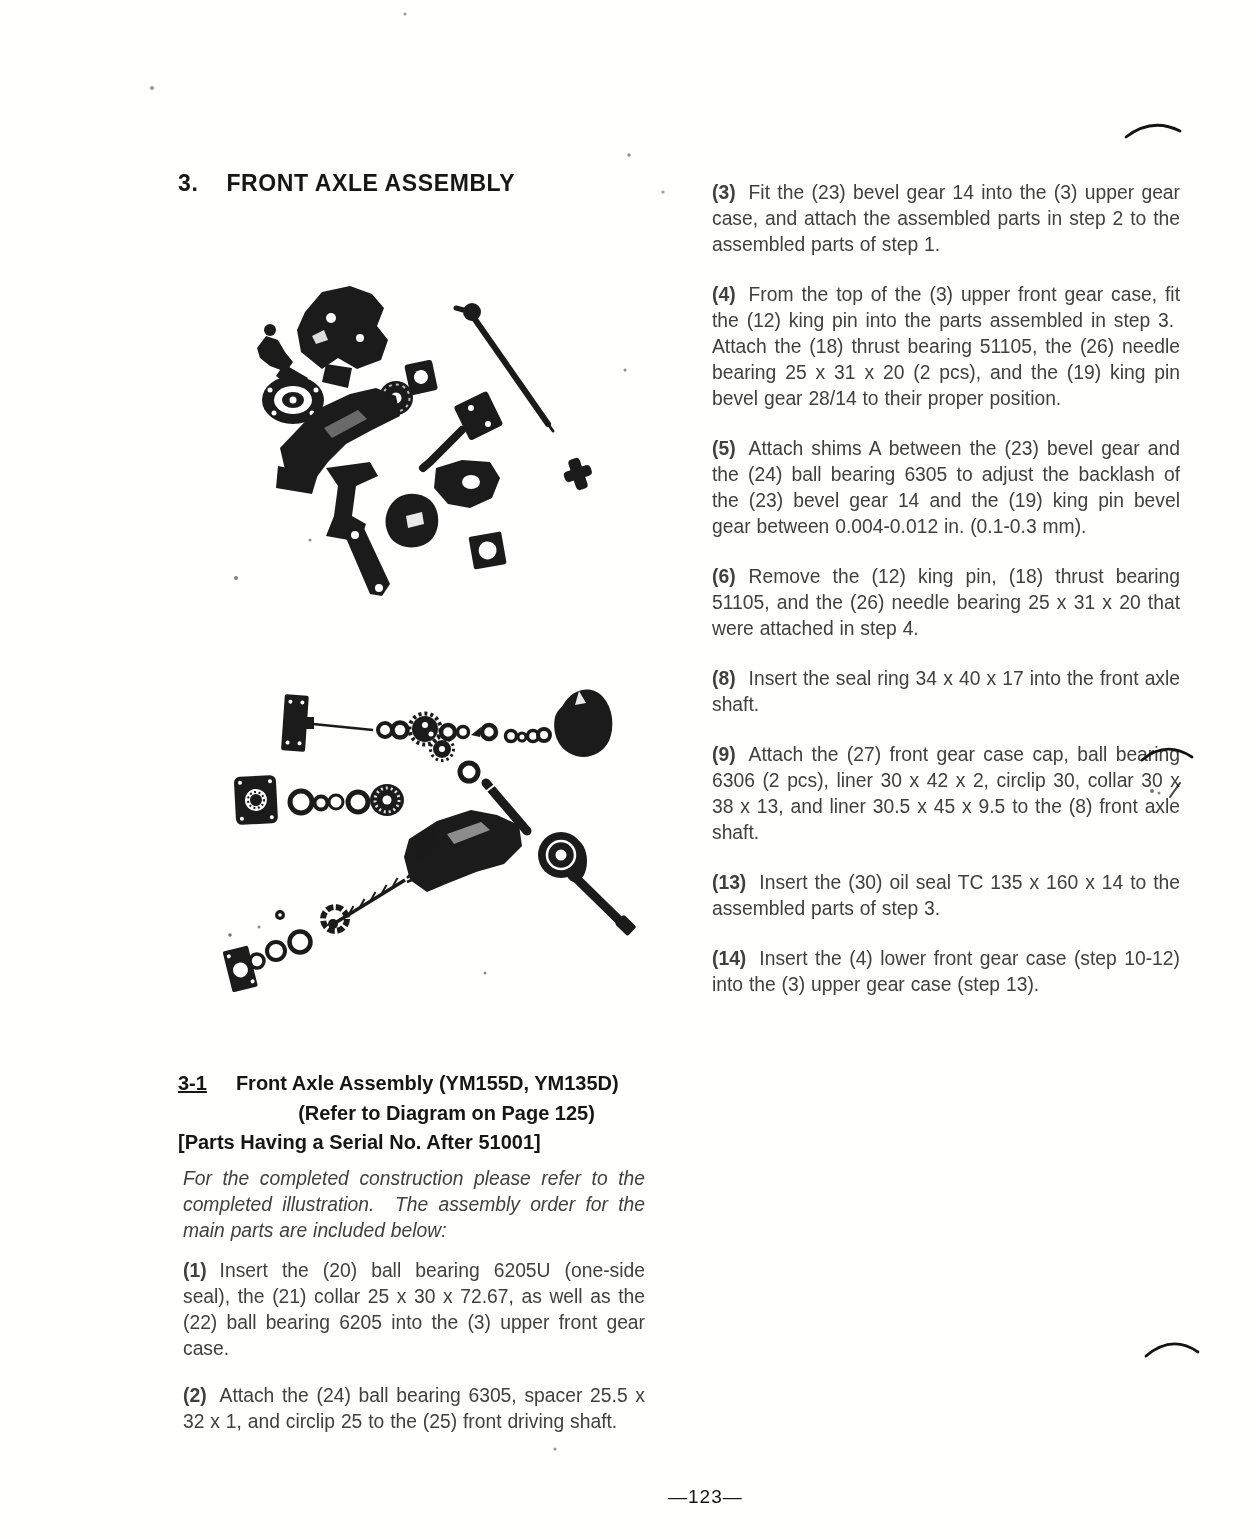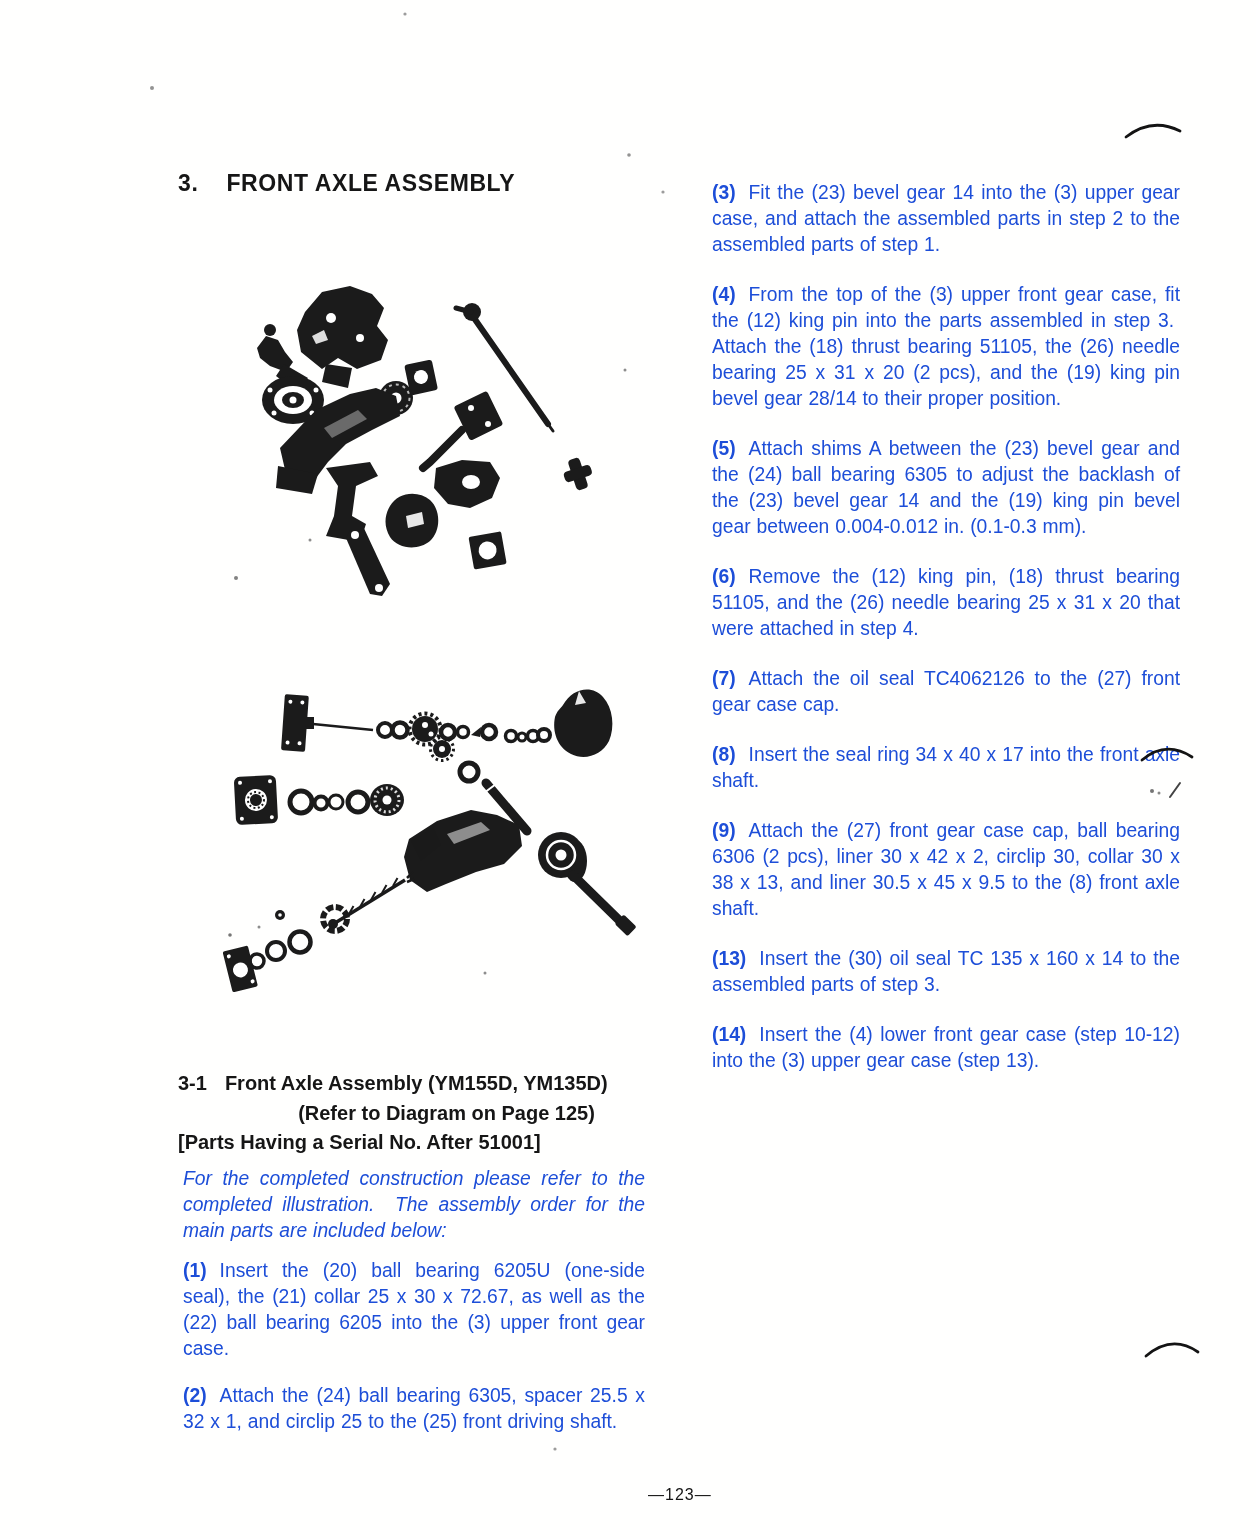--- a/index.html
+++ b/index.html
@@ -4,35 +4,35 @@
 <style>
   html,body{margin:0;padding:0;background:#ffffff;}
   .page{
     position:relative;width:1256px;height:1539px;background:#fffffe;
     font-family:"Liberation Sans",sans-serif;color:#161616;overflow:hidden;
   }
   
   .heading{position:absolute;left:178px;top:170px;font-size:23px;font-weight:bold;letter-spacing:.6px;white-space:nowrap;}
   .heading .h-num{margin-right:28px;}
   .subsection{position:absolute;left:178px;top:1069px;width:486px;font-weight:bold;font-size:20px;line-height:29.5px;}
-  .sub-num{margin-right:18px;}
+  .sub-num{margin-right:29px;text-decoration:underline;}
   .sub-line2{padding-left:51px;text-align:center;}
   
-  .para{font-size:19.3px;line-height:26px;text-align:justify;word-spacing:.5px;margin:0 0 24px 0;color:#1d4ed8;}
+  .para{font-size:19.3px;line-height:26px;text-align:justify;word-spacing:.5px;margin:0 0 24px 0;color:#404040;}
   .stepnum{font-weight:bold;padding-right:13px;}
   .intro{position:absolute;left:183px;top:1166px;width:462px;font-style:italic;}
   .steps-left{position:absolute;left:183px;top:1258px;width:462px;}
   .steps-left .para{margin-bottom:21px;}
   .steps-right{position:absolute;left:712px;top:180px;width:468px;}
   
   .fig{position:absolute;}
   .fig1{left:200px;top:278px;width:460px;height:360px;}
   .fig2{left:183px;top:673px;width:500px;height:370px;}
   .overlay{position:absolute;left:0;top:0;width:1256px;height:1539px;pointer-events:none;}
-  .pagenum{position:absolute;left:648px;top:1486px;font-size:16px;letter-spacing:1px;color:#141414;}
+  .pagenum{position:absolute;left:668px;top:1486px;font-size:19px;letter-spacing:1px;color:#141414;}
 </style>
 </head>
 <body>
 
 <div class="page">
 
   <div class="heading">
     <span class="h-num">3.</span><span class="h-title">FRONT AXLE ASSEMBLY</span>
   </div>
 
@@ -257,21 +257,20 @@
   <div class="steps-left">
     <p class="para"><span class="stepnum">(1)</span><span>Insert the (20) ball bearing 6205U (one-side seal), the (21) collar 25 x 30 x 72.67, as well as the (22) ball bearing 6205 into the (3) upper front gear case.</span></p>
     <p class="para"><span class="stepnum">(2)</span><span>Attach the (24) ball bearing 6305, spacer 25.5 x 32 x 1, and circlip 25 to the (25) front driving shaft.</span></p>
   </div>
 
   <div class="steps-right">
     <p class="para"><span class="stepnum">(3)</span><span>Fit the (23) bevel gear 14 into the (3) upper gear case, and attach the assembled parts in step 2 to the assembled parts of step 1.</span></p>
     <p class="para"><span class="stepnum">(4)</span><span>From the top of the (3) upper front gear case, fit the (12) king pin into the parts assembled in step 3.&nbsp; Attach the (18) thrust bearing 51105, the (26) needle bearing 25 x 31 x 20 (2 pcs), and the (19) king pin bevel gear 28/14 to their proper position.</span></p>
     <p class="para"><span class="stepnum">(5)</span><span>Attach shims A between the (23) bevel gear and the (24) ball bearing 6305 to adjust the backlash of the (23) bevel gear 14 and the (19) king pin bevel gear between 0.004-0.012 in. (0.1-0.3 mm).</span></p>
     <p class="para"><span class="stepnum">(6)</span><span>Remove the (12) king pin, (18) thrust bearing 51105, and the (26) needle bearing 25 x 31 x 20 that were attached in step 4.</span></p>
-    <p class="para"><span class="stepnum">(7)</span><span>Attach the oil seal TC4062126 to the (27) front gear case cap.</span></p>
     <p class="para"><span class="stepnum">(8)</span><span>Insert the seal ring 34 x 40 x 17 into the front axle shaft.</span></p>
     <p class="para"><span class="stepnum">(9)</span><span>Attach the (27) front gear case cap, ball bearing 6306 (2 pcs), liner 30 x 42 x 2, circlip 30, collar 30 x 38 x 13, and liner 30.5 x 45 x 9.5 to the (8) front axle shaft.</span></p>
     <p class="para"><span class="stepnum">(13)</span><span>Insert the (30) oil seal TC 135 x 160 x 14 to the assembled parts of step 3.</span></p>
     <p class="para"><span class="stepnum">(14)</span><span>Insert the (4) lower front gear case (step 10-12) into the (3) upper gear case (step 13).</span></p>
   </div>
 
   <svg class="overlay" viewBox="0 0 1256 1539" aria-hidden="true">
     <g fill="none" stroke="#141414" stroke-width="2.8" stroke-linecap="round">
       <path d="M1126,137 Q1152,117 1180,131"></path>
       <path d="M1142,760 Q1166,740 1192,757"></path>

